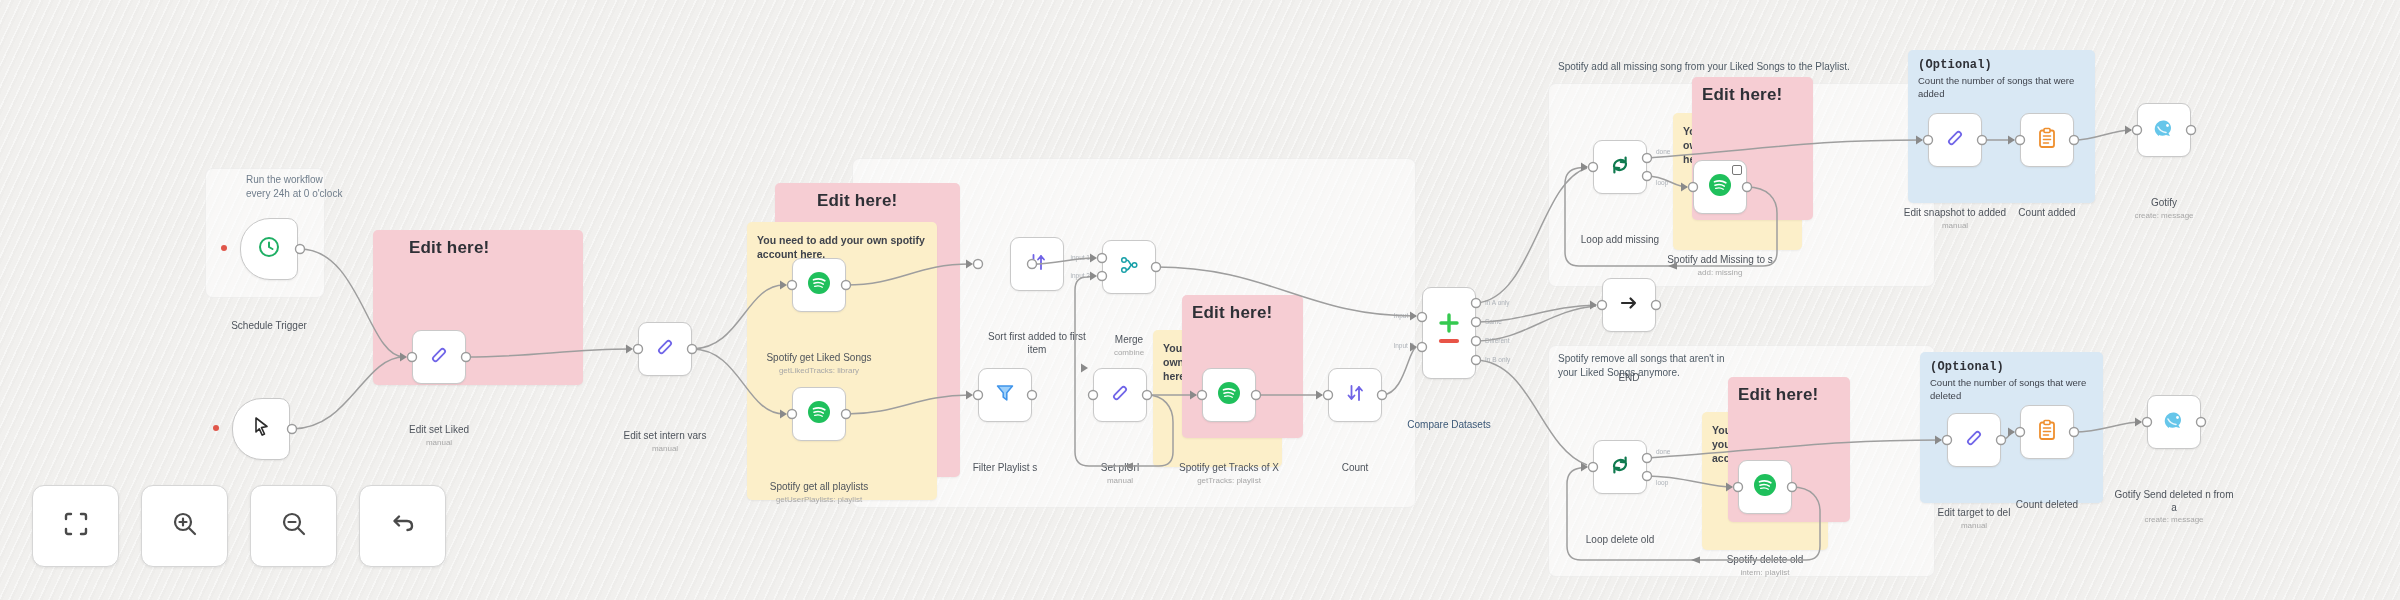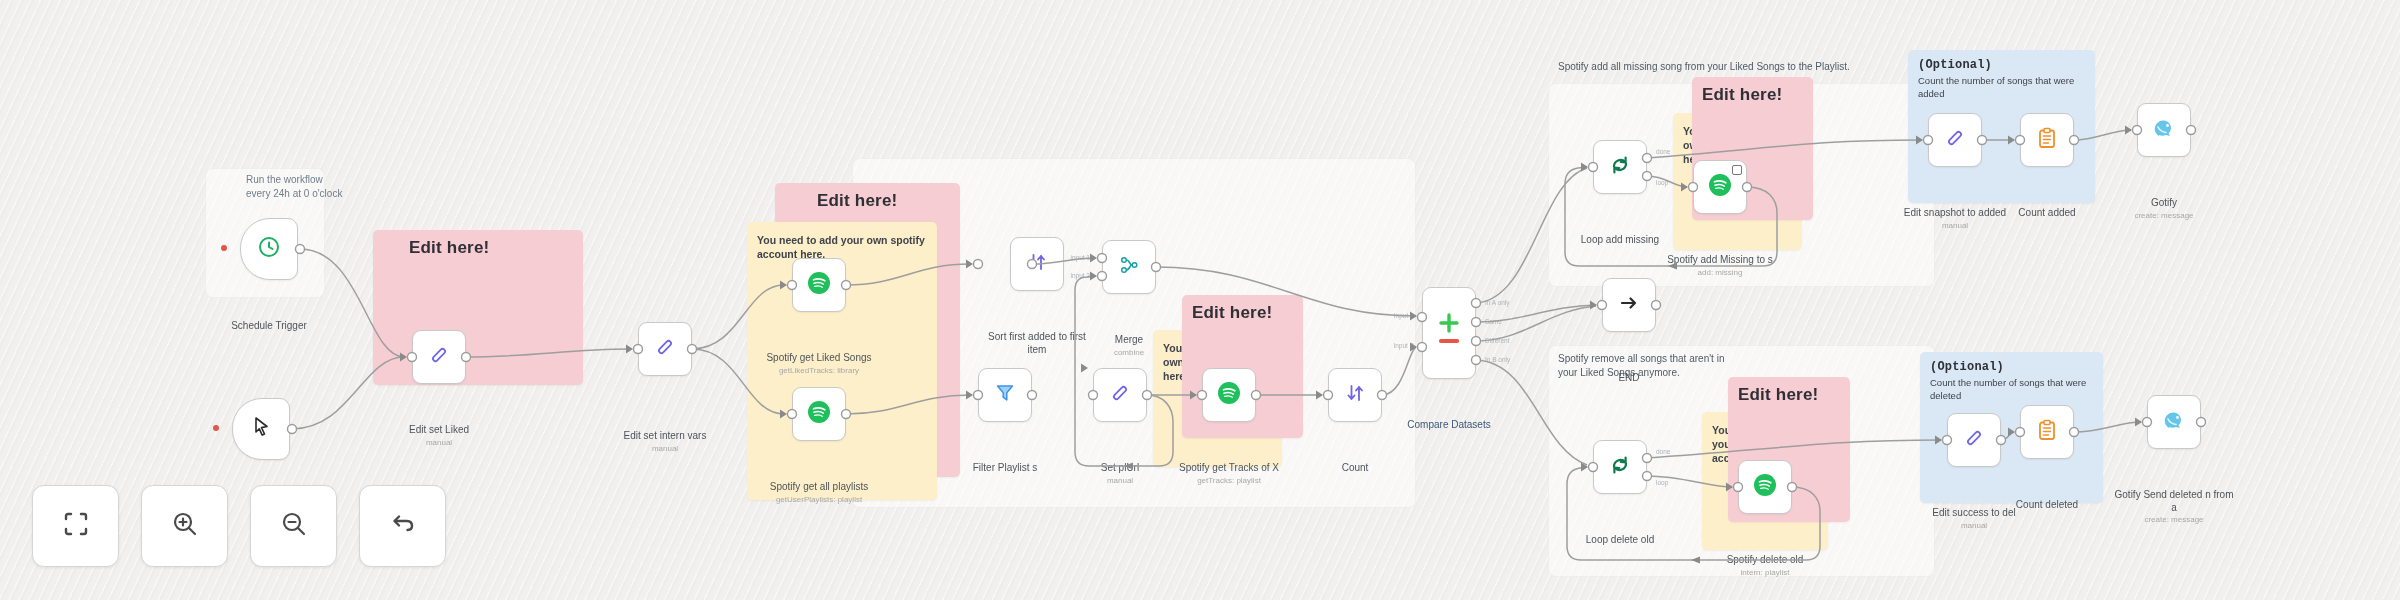--- a/index.html
+++ b/index.html
@@ -413,21 +413,21 @@
 
   <div class="node" style="left:1947px;top:413px">
     <div class="box">
         <span>
       <svg width="26" height="26" viewBox="0 0 26 26">
             <rect x="5.5" y="10.5" width="15" height="5" rx="2.5" transform="rotate(-45 13 13)" fill="#fff" stroke="#7166e8" stroke-width="1.8"></rect>
           </svg>
     </span>
       </div>
     <div class="labelwrap" style="top:54px;width:110px">
-        <div class="nlabel">Edit success to del</div>
+        <div class="nlabel">Edit target to del</div>
         <div class="nsub">manual</div>
       </div>
   </div>
 
   <div class="node" style="left:2020px;top:405px">
     <div class="box">
         <span>
       <svg width="26" height="26" viewBox="0 0 26 26">
             <rect x="6" y="5.5" width="14" height="16.5" rx="2" fill="none" stroke="#ef8f2e" stroke-width="1.8"></rect>
             <rect x="10" y="3.5" width="6" height="4" rx="1" fill="#fff" stroke="#ef8f2e" stroke-width="1.6"></rect>

